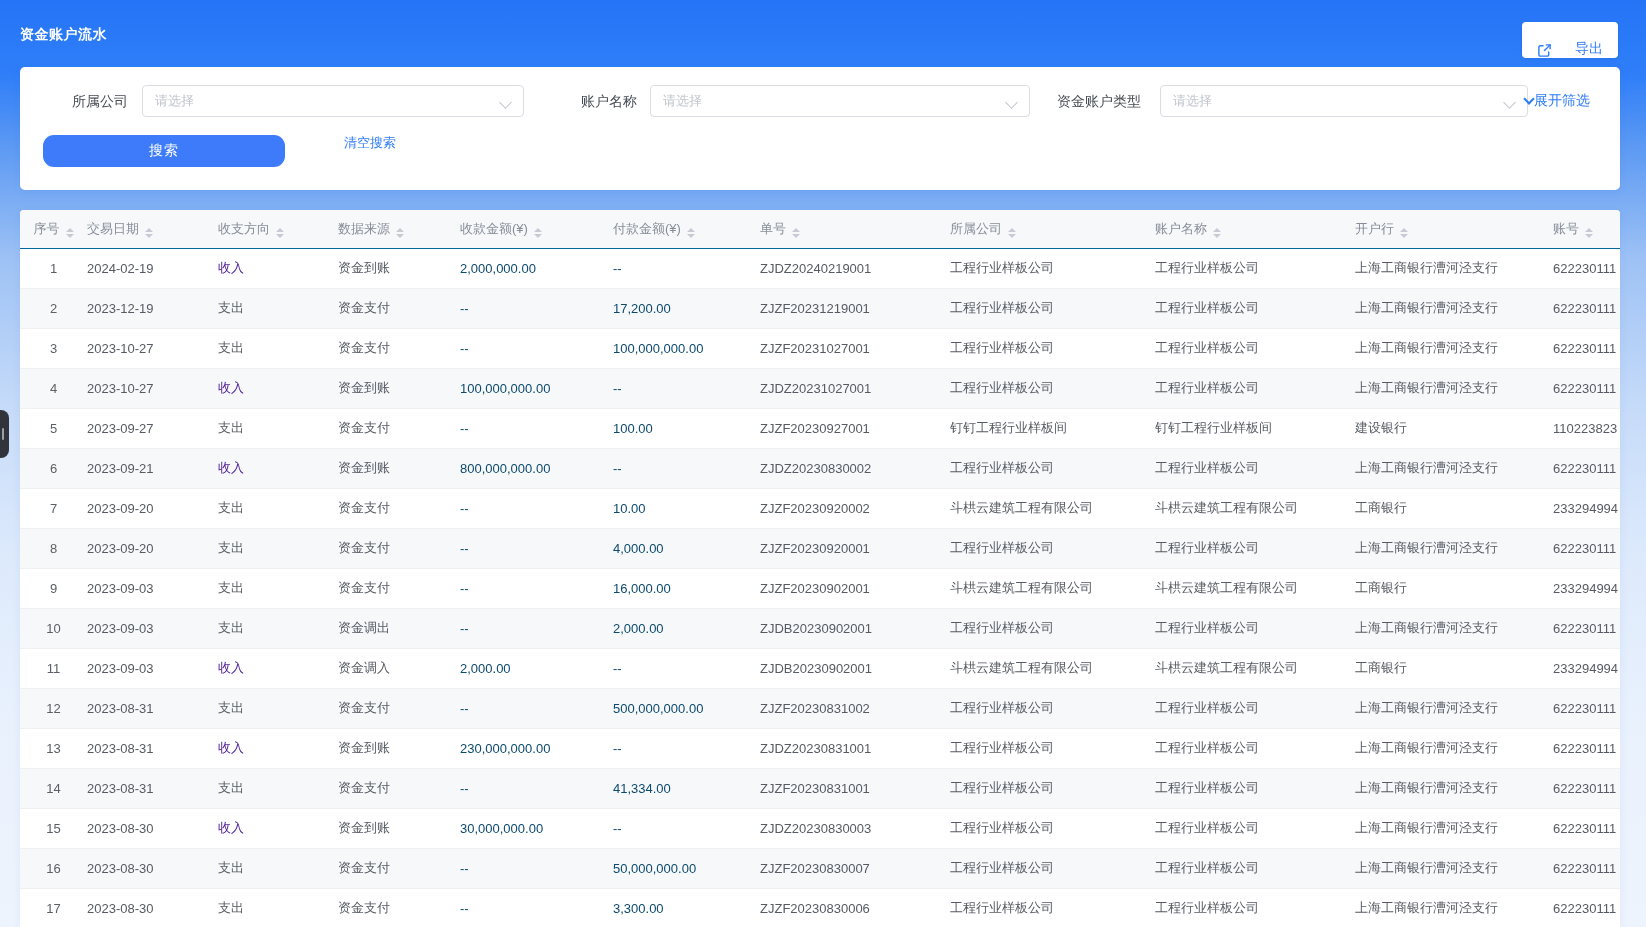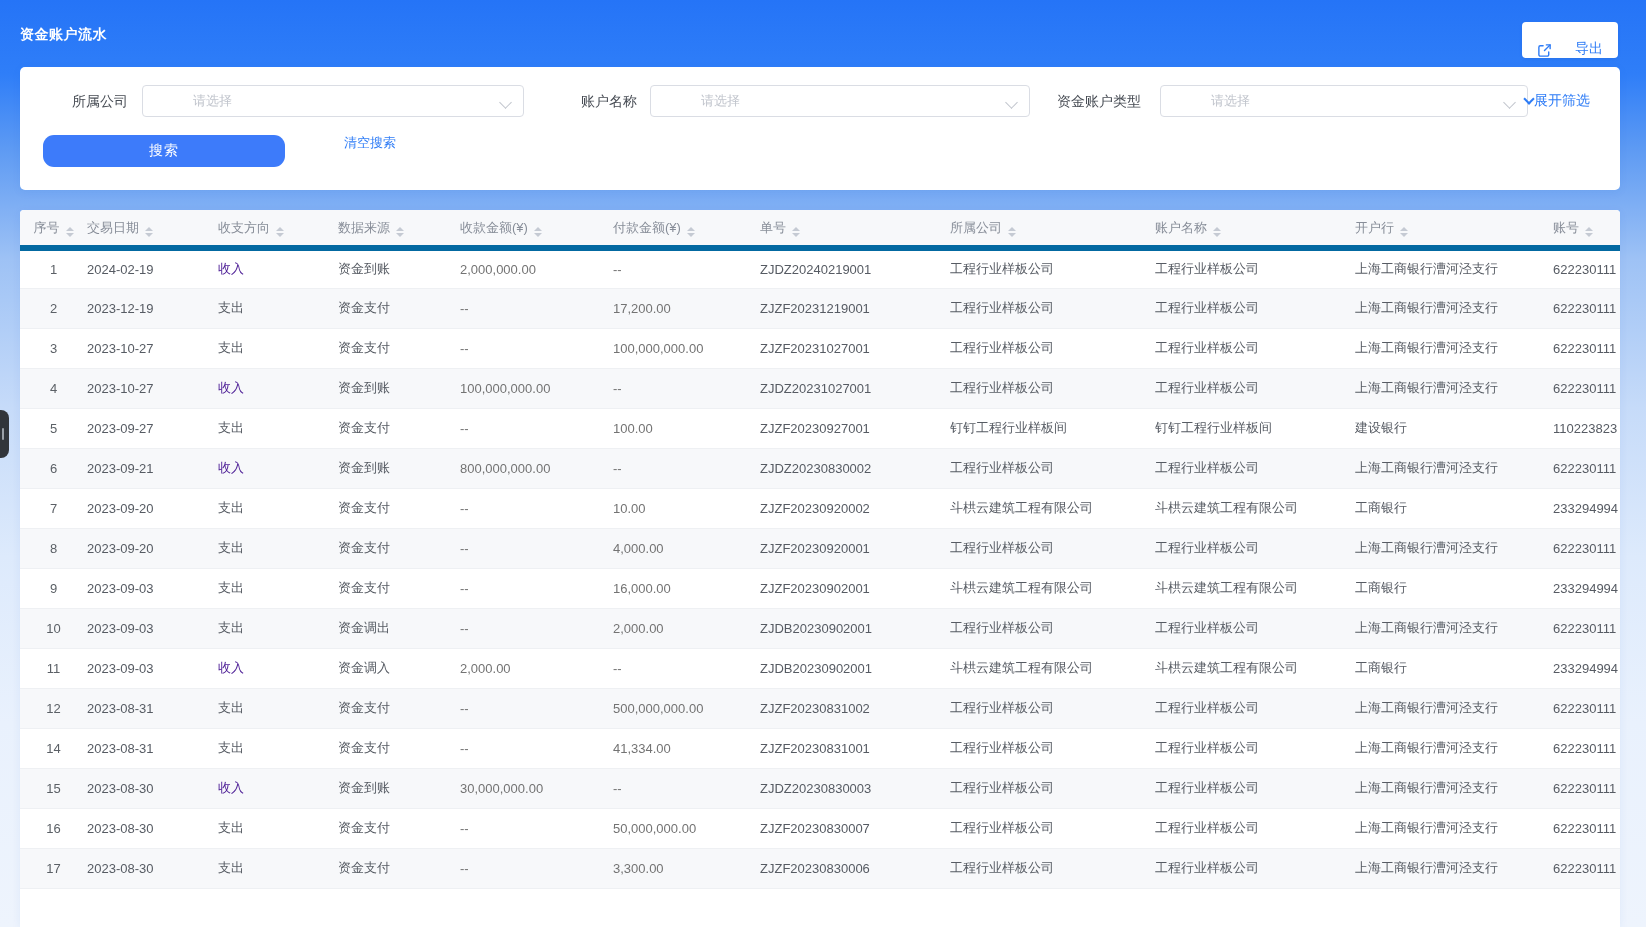--- a/index.html
+++ b/index.html
@@ -24,47 +24,47 @@
     font-size:14px; color:#474c54; text-align:right; }
   .f-label.l1 { left:0; width:108px; }
   .f-label.l2 { left:557px; width:60px; }
   .f-label.l3 { left:1035px; width:86px; }
   .select-box { position:absolute; top:18px; height:32px; background:#fff;
     border:1px solid #dadde4; border-radius:4px; padding:0 30px 0 12px;
     display:flex; align-items:center; cursor:pointer; }
   .select-box.s1 { left:122px; width:382px; }
   .select-box.s2 { left:630px; width:380px; }
   .select-box.s3 { left:1140px; width:368px; }
-  .placeholder { font-size:13px; color:#c0c4cc;margin-left:38px; }
+  .placeholder { font-size:13px; color:#c0c4cc; }
   .sel-chev { position:absolute; right:13px; top:12px; width:9px; height:9px;
     border-right:1.5px solid #c0c4cc; border-bottom:1.5px solid #c0c4cc;
     transform:rotate(45deg); }
   .expand-link { position:absolute; left:1505px; top:18px; height:32px;
     display:flex; align-items:center; gap:1px; color:#2e7cf6; font-size:14px; cursor:pointer; }
   .expand-chev { width:8px; height:8px; border-right:2px solid #2e7cf6;
     border-bottom:2px solid #2e7cf6; transform:rotate(45deg); margin-top:-4px; }
   .search-btn { position:absolute; left:23px; top:68px; width:242px; height:32px;
     background:#3d7bfa; color:#fff; border:none; border-radius:11px; font-size:14px;
     letter-spacing:1px; cursor:pointer; font-family:inherit; }
   .clear-link { position:absolute; left:284px; top:60px; height:32px; line-height:32px;
     color:#2e7cf6; font-size:13px; cursor:pointer;margin-left:40px; }
   
   .table-card { position:absolute; left:20px; top:210px; width:1600px; bottom:0;
     background:#fff; border-radius:4px 4px 0 0; overflow:hidden;
     box-shadow:0 2px 10px rgba(30,90,200,.07); }
   table { width:1600px; border-collapse:collapse; table-layout:fixed; }
   thead th { height:38px; background:#f7f8fa; color:#878d98; font-size:13px;
     font-weight:400; text-align:left; white-space:nowrap; overflow:hidden;
-    border-bottom:6px solid #0369a1; cursor:pointer; }
+    border-bottom:1px solid #0369a1; cursor:pointer; }
   thead th.c-no { text-align:center; }
   tbody td { height:40px; font-size:13px; color:#565b63; white-space:nowrap;
     overflow:hidden; border-bottom:1px solid #eef0f3; }
   tbody tr:nth-child(even) td { background:#f7f8fa; }
   td.c-no { text-align:center; color:#5b6066; }
-  td.amount { color:#737373; font-weight:500; }
+  td.amount { color:#0c4a6e; font-weight:500; }
   td.income { color:#4c1d95; }
   .carets { display:inline-flex; flex-direction:column; gap:2px; margin-left:6px;
     vertical-align:1px; }
   .carets i { display:block; width:0; height:0;
     border-left:4px solid transparent; border-right:4px solid transparent; }
   .carets .up { border-bottom:4px solid #c5cad3; }
   .carets .down { border-top:4px solid #c5cad3; }
   
   .drawer-handle { position:absolute; left:0; top:410px; width:9px; height:48px;
     background:#31353b; border-radius:0 8px 8px 0; cursor:pointer; }
@@ -341,20 +341,33 @@
     <td>资金支付</td>
     <td class="amount">--</td>
     <td class="amount">500,000,000.00</td>
     <td>ZJZF20230831002</td>
     <td>工程行业样板公司</td>
     <td>工程行业样板公司</td>
     <td>上海工商银行漕河泾支行</td>
     <td>622230111</td>
   </tr>
 
+  <tr>
+    <td class="c-no">13</td>
+    <td>2023-08-31</td>
+    <td class="income">收入</td>
+    <td>资金到账</td>
+    <td class="amount">230,000,000.00</td>
+    <td class="amount">--</td>
+    <td>ZJDZ20230831001</td>
+    <td>工程行业样板公司</td>
+    <td>工程行业样板公司</td>
+    <td>上海工商银行漕河泾支行</td>
+    <td>622230111</td>
+  </tr>
 
   <tr>
     <td class="c-no">14</td>
     <td>2023-08-31</td>
     <td>支出</td>
     <td>资金支付</td>
     <td class="amount">--</td>
     <td class="amount">41,334.00</td>
     <td>ZJZF20230831001</td>
     <td>工程行业样板公司</td>

